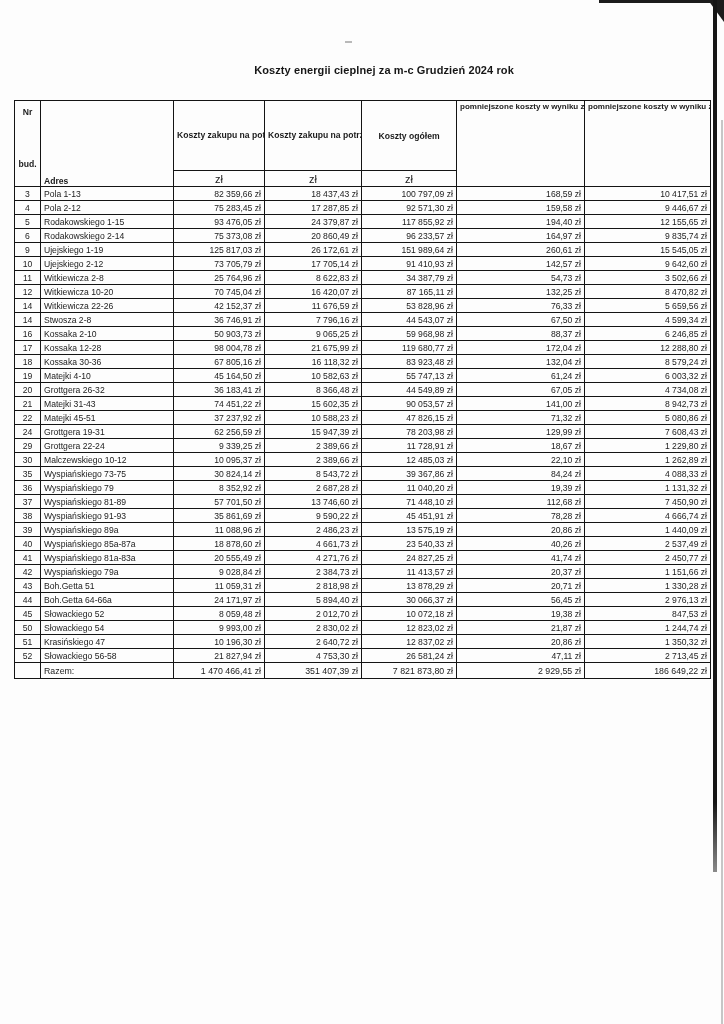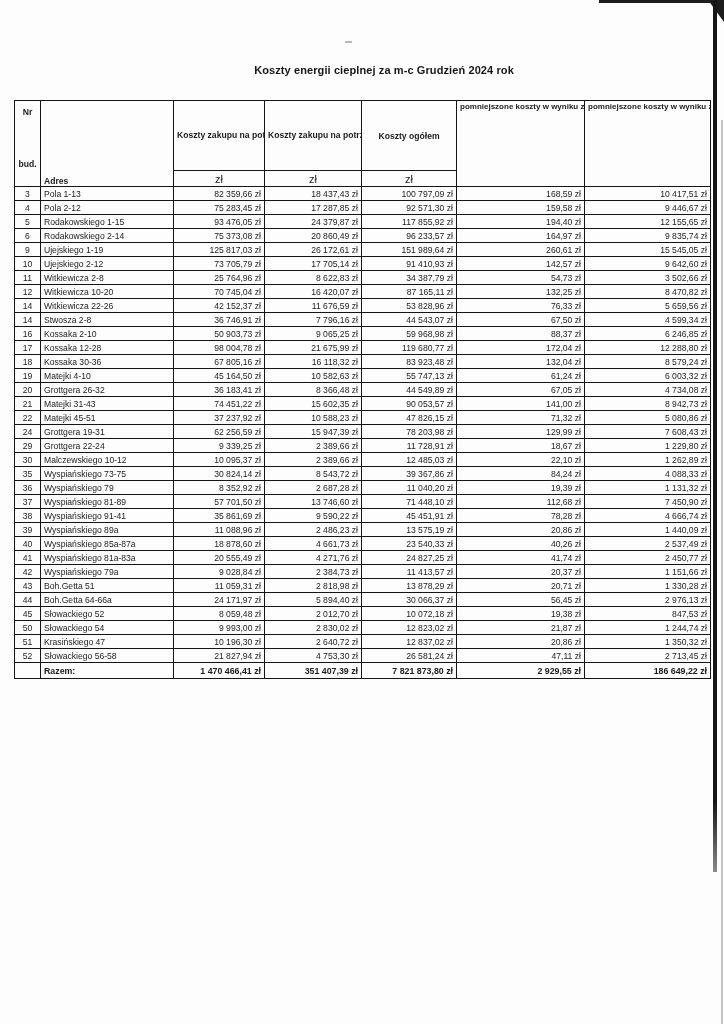--- a/index.html
+++ b/index.html
@@ -22,21 +22,21 @@
   th.wrap{white-space:pre-wrap;line-height:11px;padding:2px 2px;}
   th.small{font-size:8.0px;vertical-align:top;padding-top:4px;}
   th.nrbud{vertical-align:top;padding:0;}
   .nrbud-in{display:flex;flex-direction:column;justify-content:space-between;height:62px;padding:6px 2px 0 2px;align-items:center;}
   th.adres-h{text-align:left;vertical-align:bottom;padding:0 0 16px 28px;}
   tr.unit-row th{font-weight:normal;font-size:11px;height:15px;}
   tbody td{font-size:8.6px;height:13px;}
   td.c-nr{text-align:center;}
   td.c-adr{text-align:left;padding-left:4px;}
   td.c-num{text-align:right;padding-right:5px;}
-  tr.total td{font-weight:bold;font-size:8.8px;height:15px;margin-top:6px;}
+  tr.total td{font-weight:normal;font-size:8.8px;height:15px;margin-top:6px;}
   
   .scan-corner{position:absolute;top:0;right:0;width:0;height:0;
     border-top:22px solid #1c1c1c;border-left:16px solid transparent;}
   .scan-line-right{position:absolute;top:0;right:7px;width:4px;height:872px;
     background:linear-gradient(to bottom,#161616 92%,#8a8a8a 100%);}
   .scan-line-edge{position:absolute;top:120px;right:1px;width:2px;height:904px;background:#c6c6c6;}
   .scan-line-top{position:absolute;top:0;right:7px;width:118px;height:3px;background:#1c1c1c;}
   .scan-dot{position:absolute;top:41px;left:345px;width:7px;height:2px;background:#b9b9b9;}
 </style>
 </head>
@@ -295,21 +295,21 @@
         <td class="c-nr">37</td>
         <td class="c-adr">Wyspiańskiego 81-89</td>
         <td class="c-num">57 701,50 zł</td>
         <td class="c-num">13 746,60 zł</td>
         <td class="c-num">71 448,10 zł</td>
         <td class="c-num">112,68 zł</td>
         <td class="c-num">7 450,90 zł</td>
       </tr>
       <tr>
         <td class="c-nr">38</td>
-        <td class="c-adr">Wyspiańskiego 91-41</td>
+        <td class="c-adr">Wyspiańskiego 91-93</td>
         <td class="c-num">35 861,69 zł</td>
         <td class="c-num">9 590,22 zł</td>
         <td class="c-num">45 451,91 zł</td>
         <td class="c-num">78,28 zł</td>
         <td class="c-num">4 666,74 zł</td>
       </tr>
       <tr>
         <td class="c-nr">39</td>
         <td class="c-adr">Wyspiańskiego 89a</td>
         <td class="c-num">11 088,96 zł</td>

